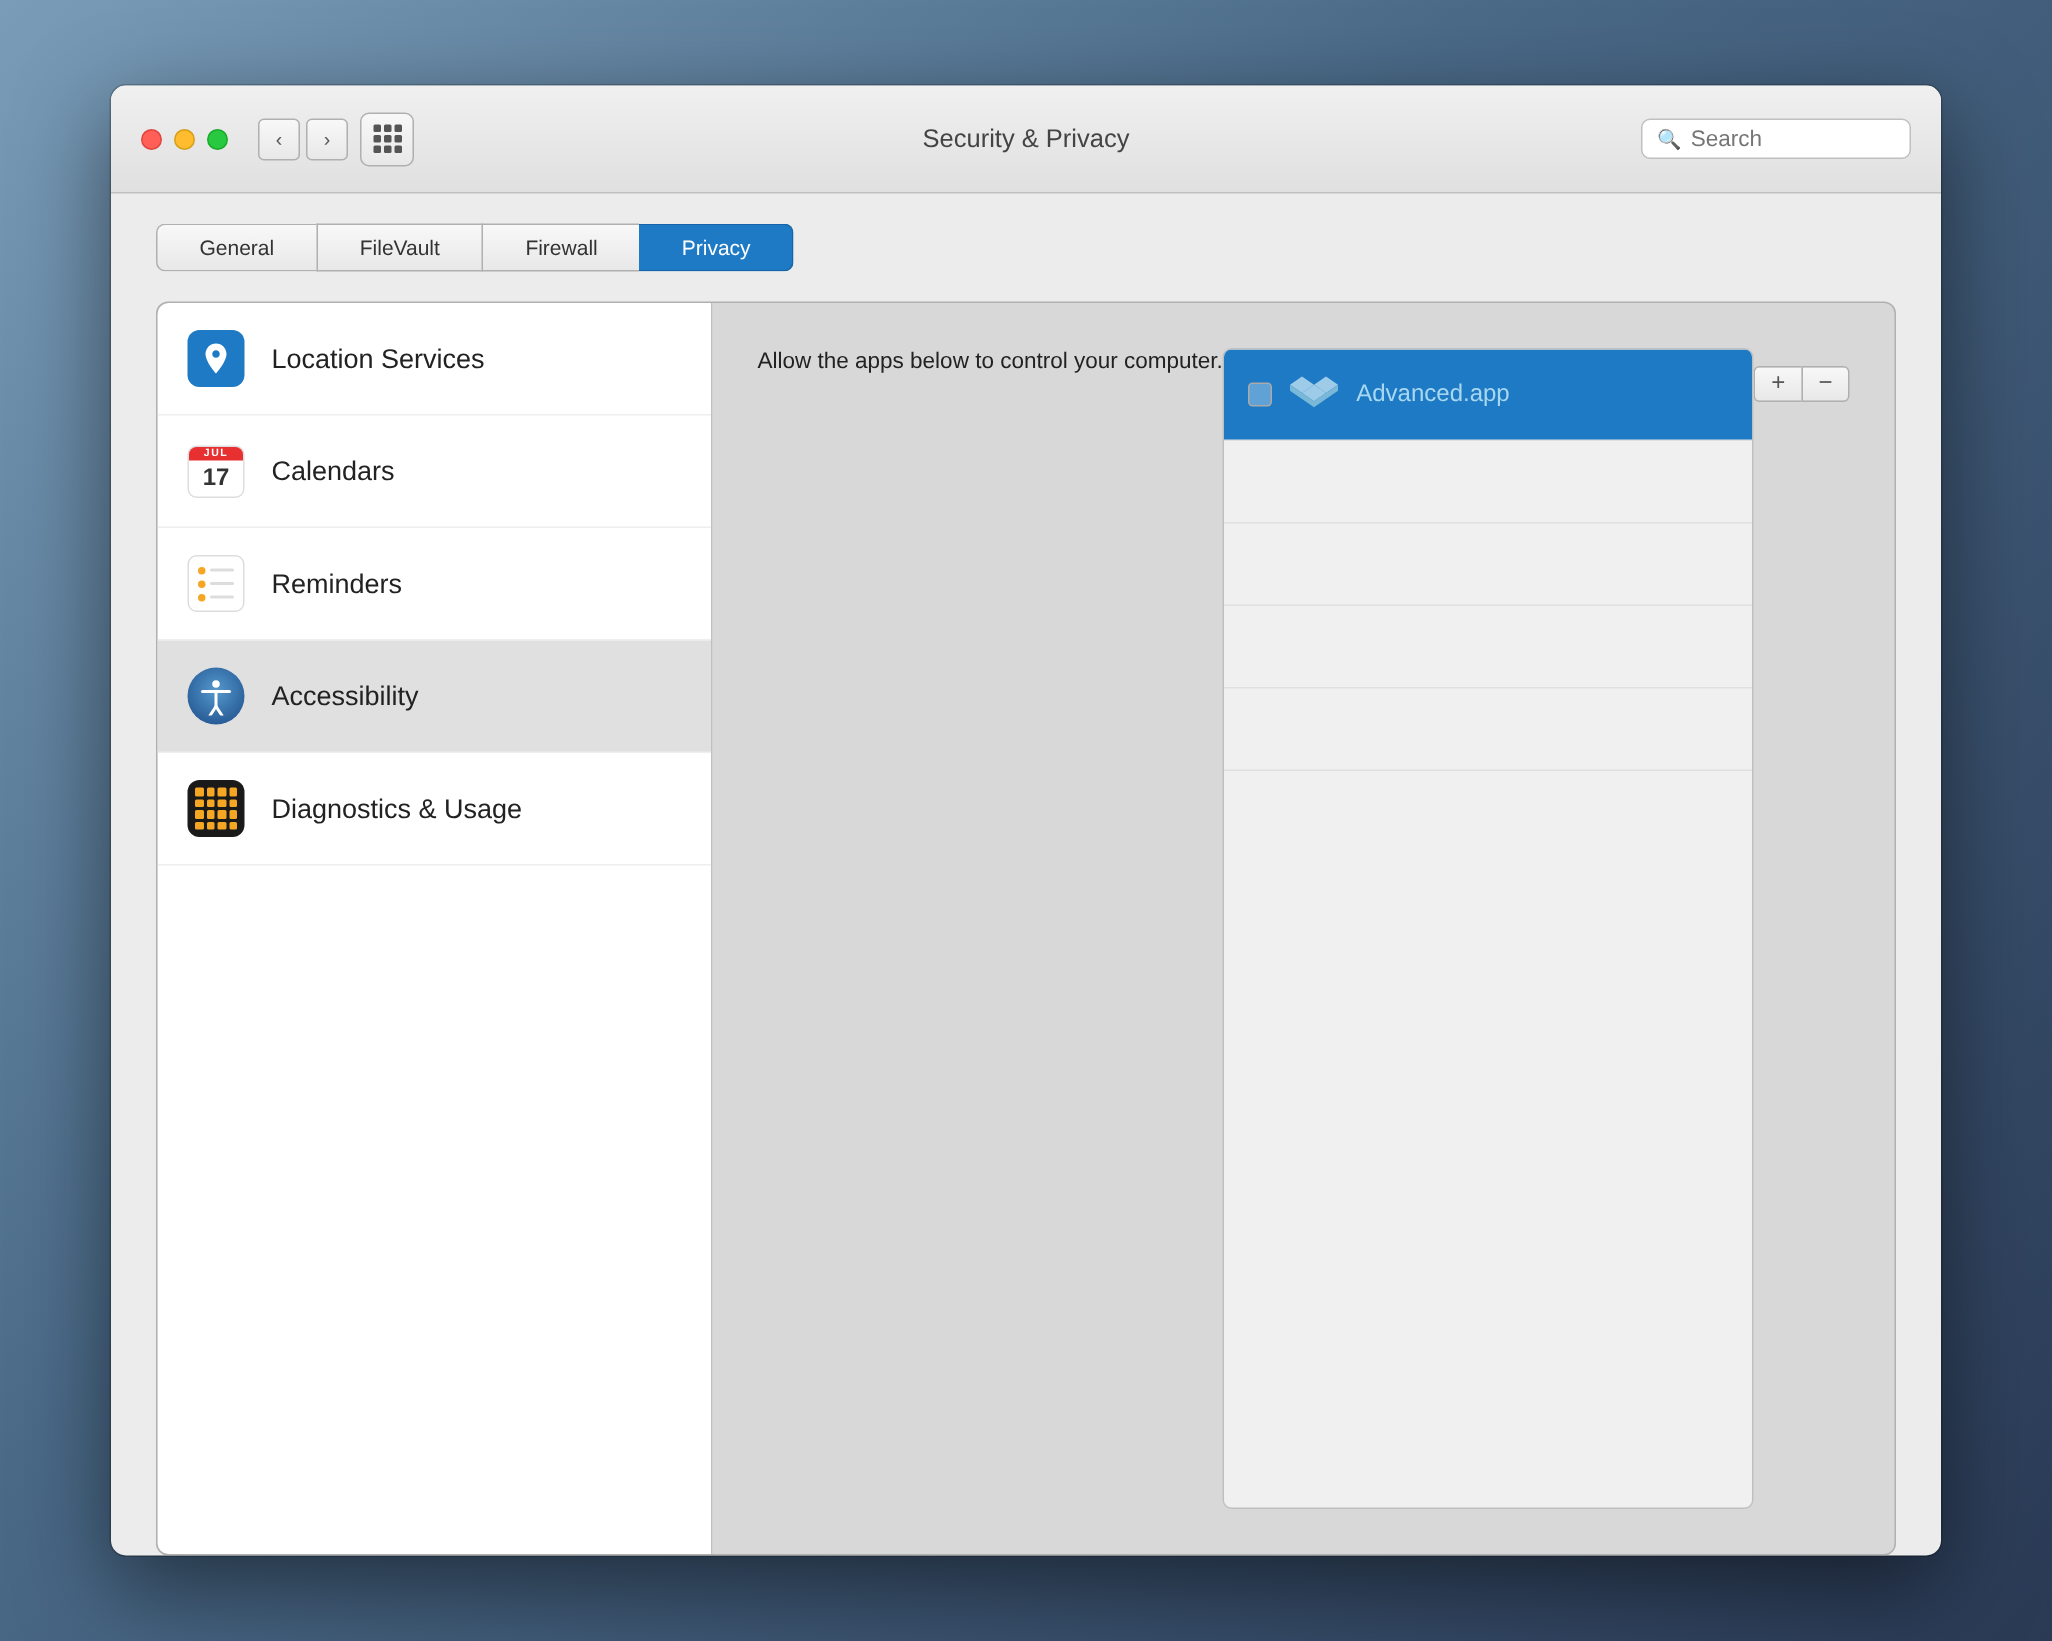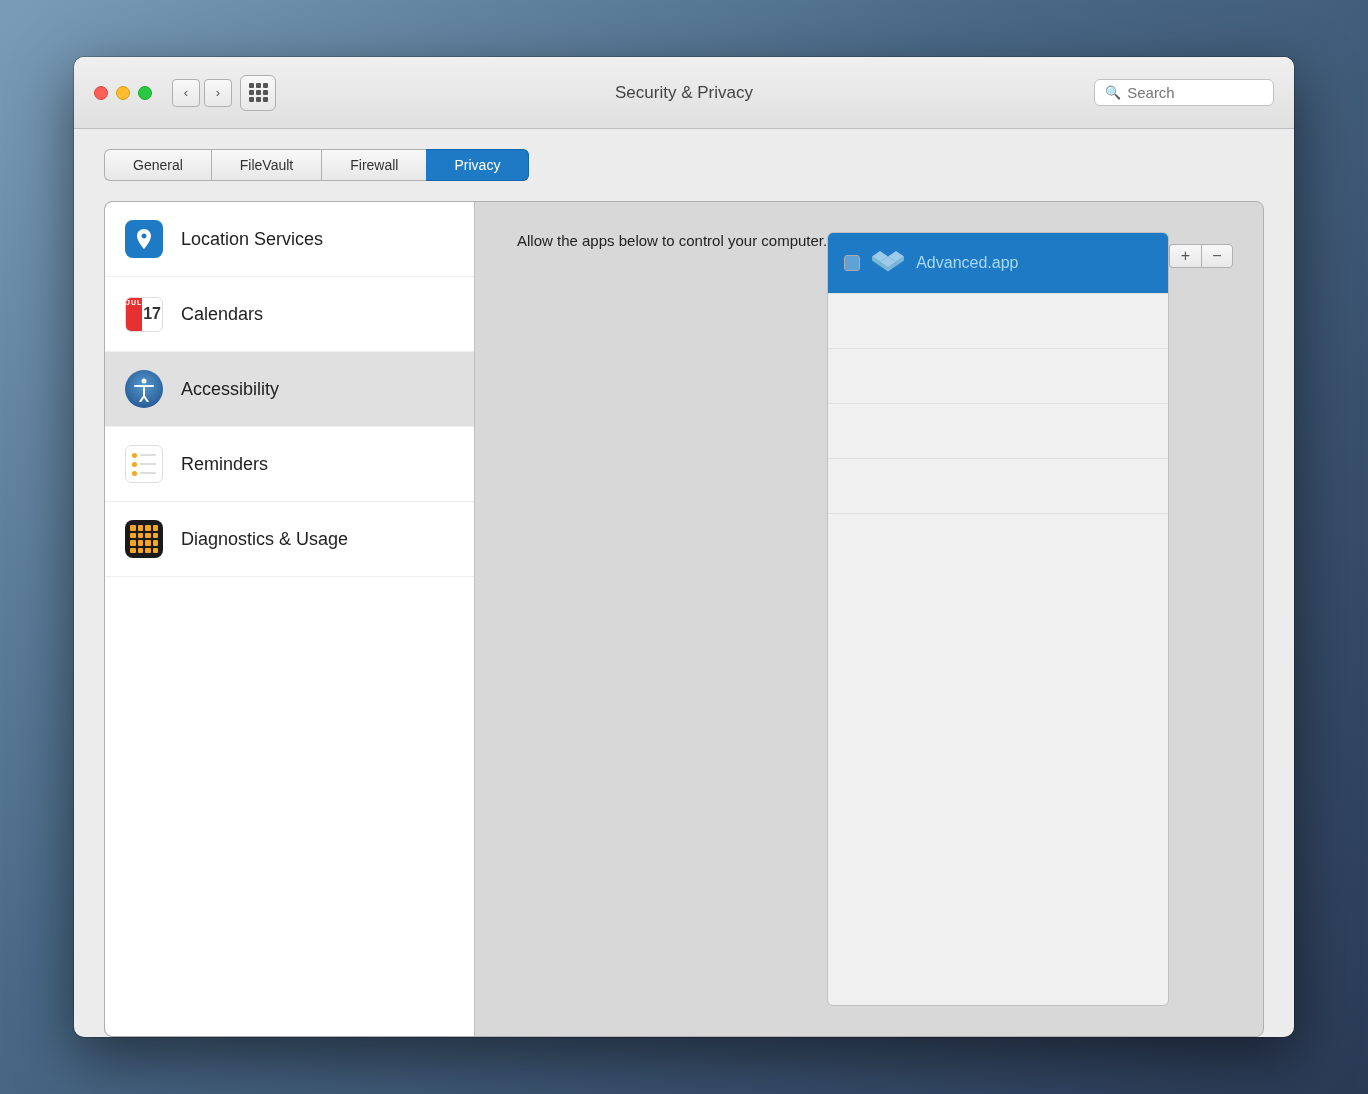--- a/index.html
+++ b/index.html
@@ -188,21 +188,21 @@
     .tab.active {
       background: #1e7ac4;
       color: white;
       border-color: #1565a8;
     }
 
     
     .main-panel {
       display: flex;
       flex: 1;
-      gap: 12px;
+      gap: 0;
       background: #d8d8d8;
       border: 1px solid #b0b0b0;
       border-radius: 8px;
       overflow: hidden;
     }
 
     
     .sidebar {
       width: 370px;
       background: white;
@@ -387,21 +387,21 @@
 
     
     .cal-icon {
       width: 38px;
       height: 35px;
       background: white;
       border: 1px solid #ddd;
       border-radius: 6px;
       overflow: hidden;
       display: flex;
-      flex-direction: row;
+      flex-direction: column;
     }
 
     .cal-header {
       background: #e83030;
       color: white;
       font-size: 7px;
       text-align: center;
       padding: 1px 0;
       font-weight: bold;
       letter-spacing: 1px;
@@ -575,35 +575,20 @@
 
 
         <div class="sidebar-item">
           <div class="sidebar-item-icon">
             <div class="cal-icon">
               <div class="cal-header">JUL</div>
               <div class="cal-num">17</div>
             </div>
           </div>
           <span class="sidebar-item-label">Calendars</span>
-        </div>
-
-        <div class="sidebar-item selected">
-          <div class="sidebar-item-icon">
-            <div class="acc-icon">
-              <svg width="26" height="26" viewBox="0 0 26 26" fill="white">
-                <circle cx="13" cy="5" r="2.5" fill="white"></circle>
-                <line x1="4" y1="10" x2="22" y2="10" stroke="white" stroke-width="2" stroke-linecap="round"></line>
-                <line x1="13" y1="10" x2="13" y2="20" stroke="white" stroke-width="2"></line>
-                <line x1="13" y1="20" x2="9" y2="26" stroke="white" stroke-width="2" stroke-linecap="round"></line>
-                <line x1="13" y1="20" x2="17" y2="26" stroke="white" stroke-width="2" stroke-linecap="round"></line>
-              </svg>
-            </div>
-          </div>
-          <span class="sidebar-item-label">Accessibility</span>
         </div>
 
         <div class="sidebar-item">
           <div class="sidebar-item-icon">
             <div class="rem-icon">
               <div class="rem-row">
                 <div class="rem-dot" style="background:#f5a623;"></div>
                 <div class="rem-line"></div>
               </div>
               <div class="rem-row">
@@ -612,20 +597,35 @@
               </div>
               <div class="rem-row">
                 <div class="rem-dot" style="background:#f5a623;"></div>
                 <div class="rem-line"></div>
               </div>
             </div>
           </div>
           <span class="sidebar-item-label">Reminders</span>
         </div>
 
+        <div class="sidebar-item selected">
+          <div class="sidebar-item-icon">
+            <div class="acc-icon">
+              <svg width="26" height="26" viewBox="0 0 26 26" fill="white">
+                <circle cx="13" cy="5" r="2.5" fill="white"></circle>
+                <line x1="4" y1="10" x2="22" y2="10" stroke="white" stroke-width="2" stroke-linecap="round"></line>
+                <line x1="13" y1="10" x2="13" y2="20" stroke="white" stroke-width="2"></line>
+                <line x1="13" y1="20" x2="9" y2="26" stroke="white" stroke-width="2" stroke-linecap="round"></line>
+                <line x1="13" y1="20" x2="17" y2="26" stroke="white" stroke-width="2" stroke-linecap="round"></line>
+              </svg>
+            </div>
+          </div>
+          <span class="sidebar-item-label">Accessibility</span>
+        </div>
+
         <div class="sidebar-item">
           <div class="sidebar-item-icon">
             <div class="diag-icon">
               <div class="diag-dot"></div>
                 <div class="diag-dot"></div>
                 <div class="diag-dot"></div>
                 <div class="diag-dot"></div>
               <div class="diag-dot"></div>
                 <div class="diag-dot"></div>
                 <div class="diag-dot"></div>

